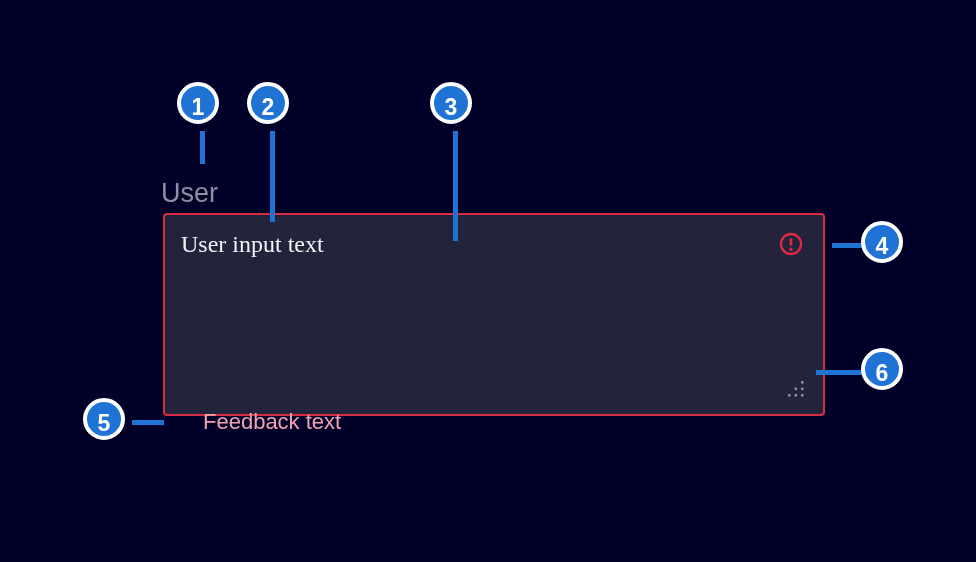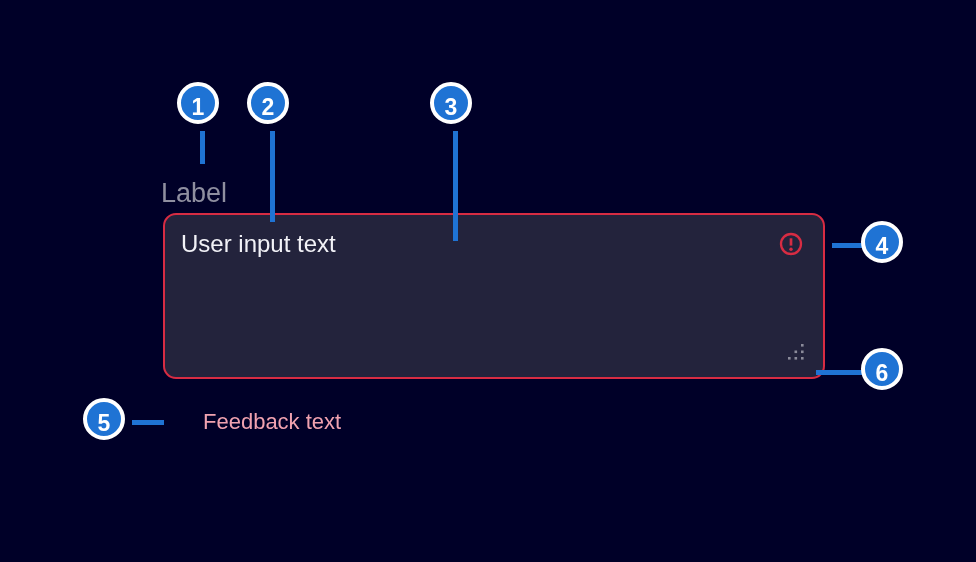--- a/index.html
+++ b/index.html
@@ -28,24 +28,25 @@
   .field-label{
     position:absolute;
     left:161px;top:178px;
     font-size:27px;line-height:30px;
     font-weight:400;
     color:var(--label-text);
   }
   .field{
     position:absolute;
     left:163px;top:213px;
-    width:662px;height:166px;
+    width:662px;height:203px;
     background:var(--field-bg);
     border:2px solid var(--error);
-    border-radius:13px;
+    border-radius:4px;
+    font-family:Liberation Serif, serif;
   }
   .field-value{
     position:absolute;
     left:16px;top:15px;
     font-size:24px;line-height:28px;
     font-weight:400;
     color:var(--input-text);
     white-space:pre;
   }
   .error-icon{
@@ -84,21 +85,21 @@
     text-align:center;
     line-height:42px;
     z-index:2;
   }
 </style>
 </head>
 <body>
 
 <div class="canvas">
 
-  <div class="field-label">Label</div>
+  <div class="field-label">User</div>
 
   <div class="field">
     <div class="field-value">User input text</div>
 
     <span class="error-icon">
       <svg width="24" height="24" viewBox="0 0 24 24">
         <circle cx="12" cy="12" r="10" fill="none" stroke="#d72c43" stroke-width="2.3"></circle>
         <line x1="12" y1="6.3" x2="12" y2="13.6" stroke="#d72c43" stroke-width="2.7"></line>
         <circle cx="12" cy="17.3" r="1.7" fill="#d72c43"></circle>
       </svg>

